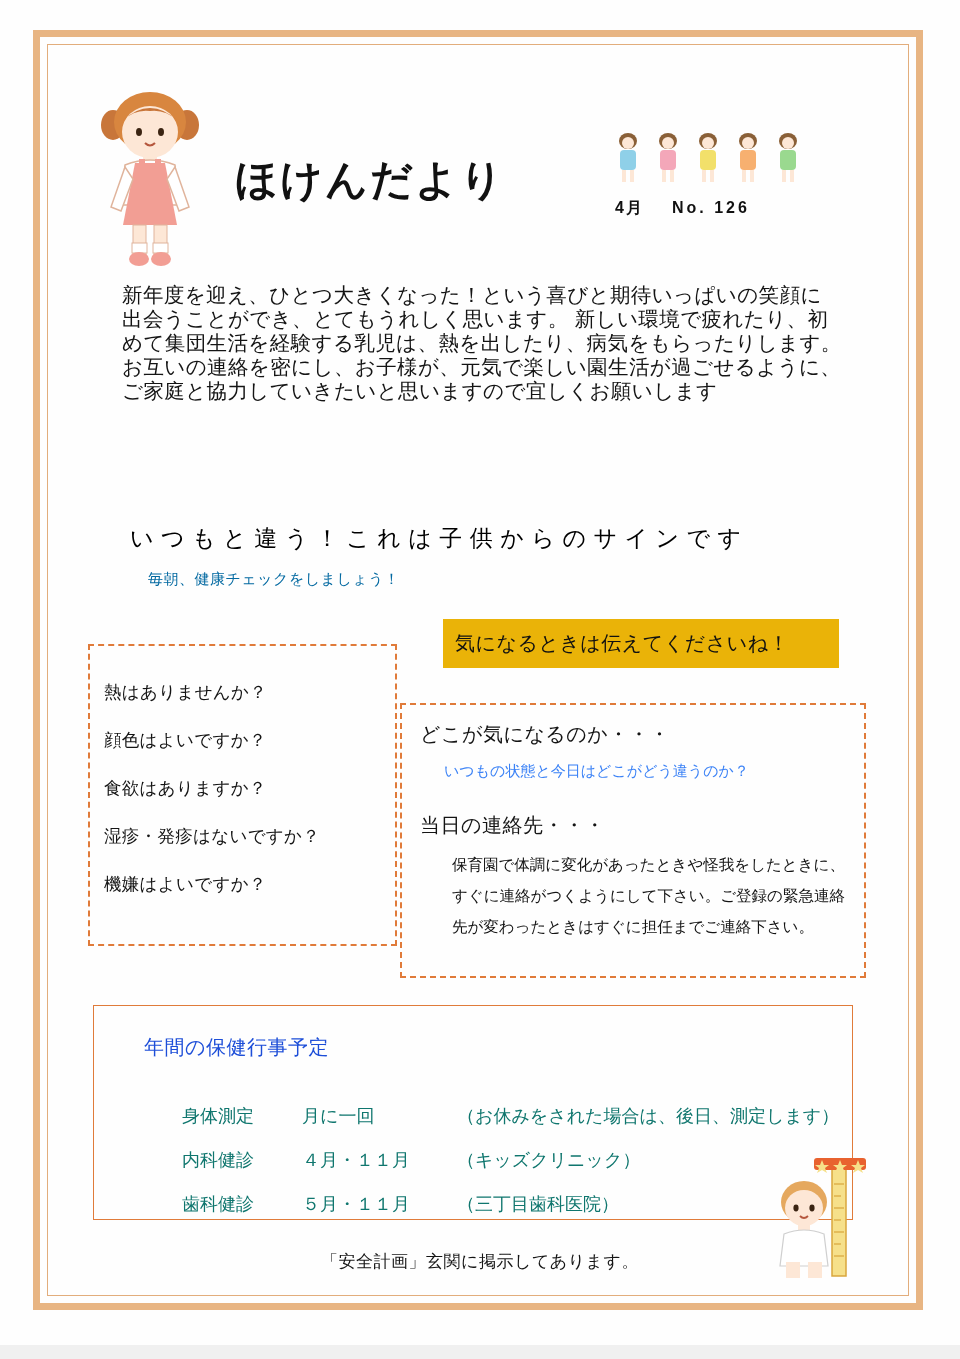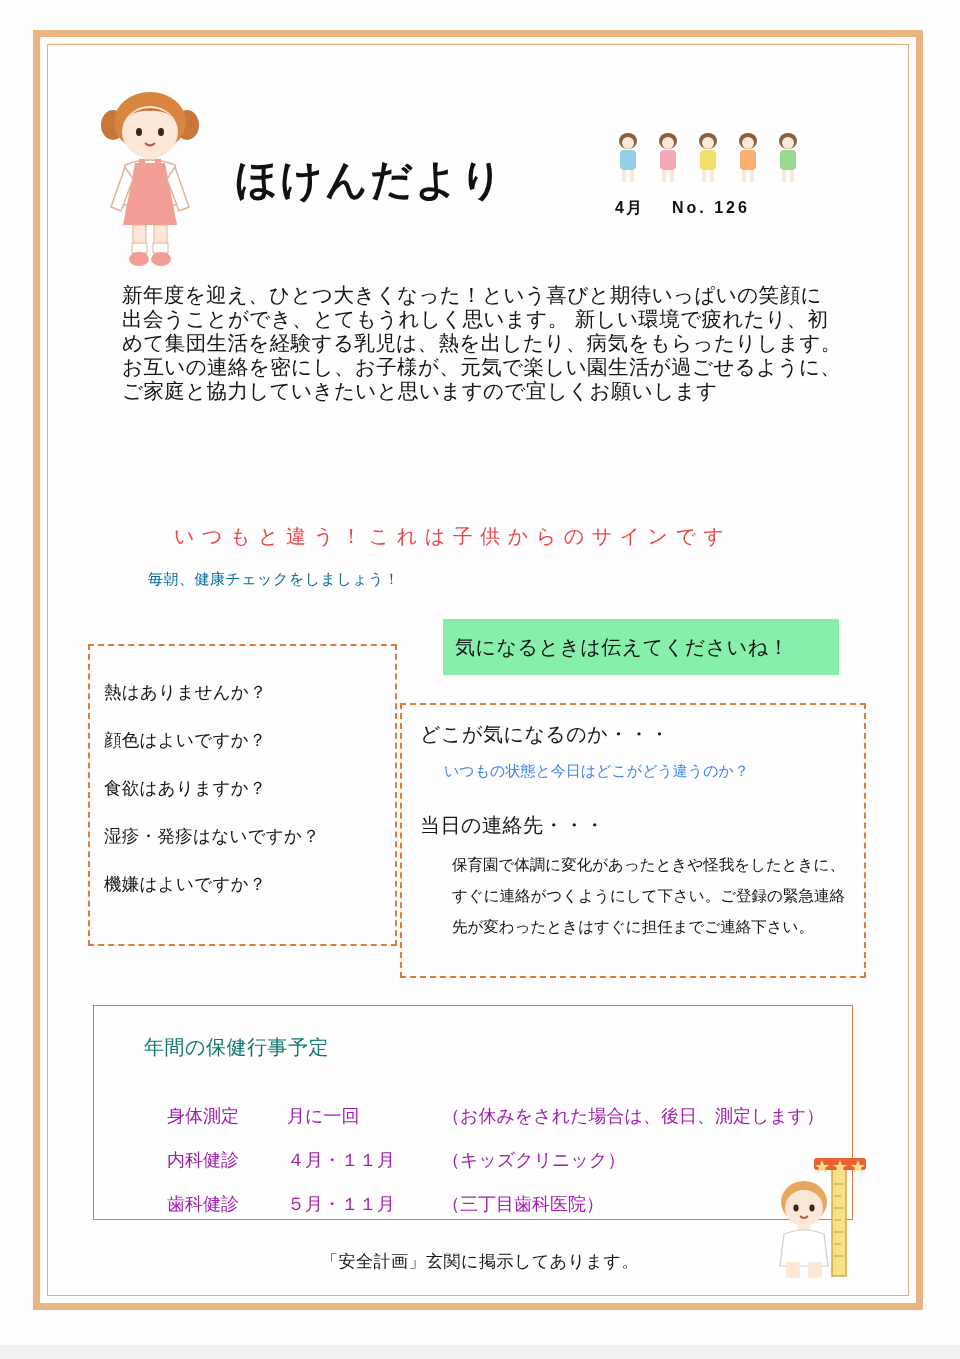--- a/index.html
+++ b/index.html
@@ -82,39 +82,38 @@
     width: 720px;
     font-size: 20.5px;
     line-height: 24px;
     letter-spacing: 0.4px;
     color: #141414;
   }
   .subhead {
     position: absolute;
     left: 130px; top: 523px;
     width: 740px;
-    font-size: 20px;
+    font-size: 23px;
     letter-spacing: 7.5px;
-    color: #ef4444;
-    margin-left: 44px;
+    color: #000000;
   }
   .subhead2 {
     position: absolute;
     left: 148px; top: 570px;
     font-size: 15px;
     letter-spacing: 0.5px;
     color: #0369a1;
   }
 
   
   .banner {
     position: absolute;
     left: 443px; top: 619px;
-    width: 396px; height: 56px;
-    background: #86efac;
+    width: 396px; height: 49px;
+    background: #eab308;
     display: flex;
     align-items: center;
     padding-left: 12px;
     box-sizing: border-box;
     font-size: 20px;
     letter-spacing: 0.5px;
     color: #111;
   }
 
   
@@ -167,28 +166,28 @@
     left: 93px; top: 1005px;
     width: 760px; height: 215px;
     border: 1.5px solid #e07b3a;
     box-sizing: border-box;
   }
   .schedule-title {
     position: absolute;
     left: 50px; top: 28px;
     font-size: 20px;
     letter-spacing: 0.5px;
-    color: #0f766e;
+    color: #1d4ed8;
   }
   .schedule-table {
     position: absolute;
-    left: 73px; top: 88px;
+    left: 88px; top: 88px;
     border-collapse: collapse;
     font-size: 18px;
-    color: #a21caf;
+    color: #0f766e;
   }
   .schedule-table td {
     padding: 6px 0;
     line-height: 32px;
     white-space: nowrap;
   }
   .col-name { width: 120px; }
   .col-when { width: 155px; }
   .col-note { }
 

